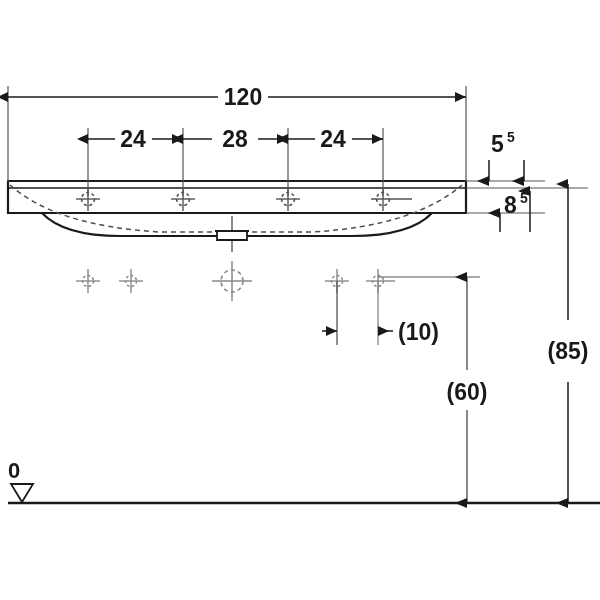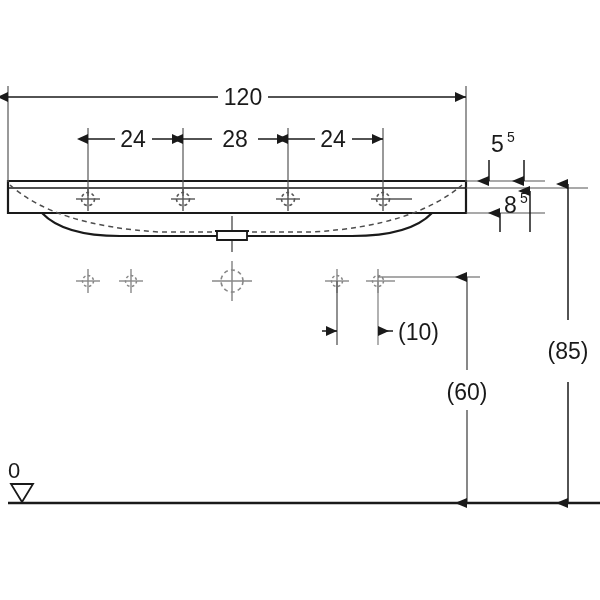--- a/index.html
+++ b/index.html
@@ -9,20 +9,21 @@
   }
   body {
     font-family: "Liberation Sans", sans-serif;
   }
   #drawing-root {
     position: relative;
     width: 600px;
     height: 600px;
     background: #ffffff;
     overflow: hidden;
+    font-weight: bold;
   }
   #drawing-svg {
     display: block;
     width: 600px;
     height: 600px;
   }
   .dim-text {
     font-family: "Liberation Sans", sans-serif;
     font-size: 23px;
     fill: #1a1a1a;

